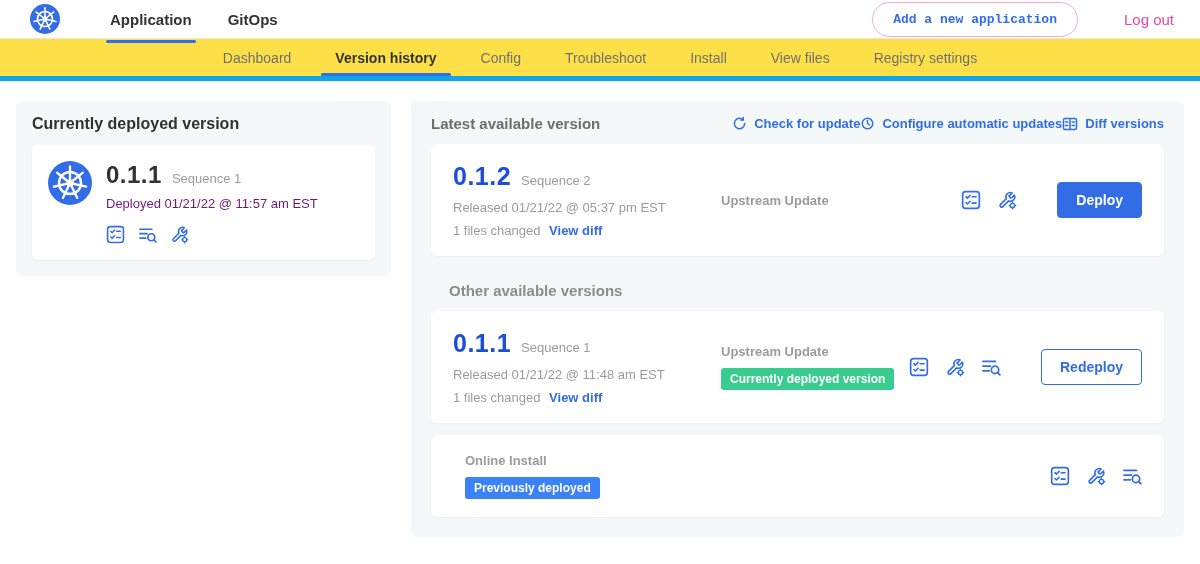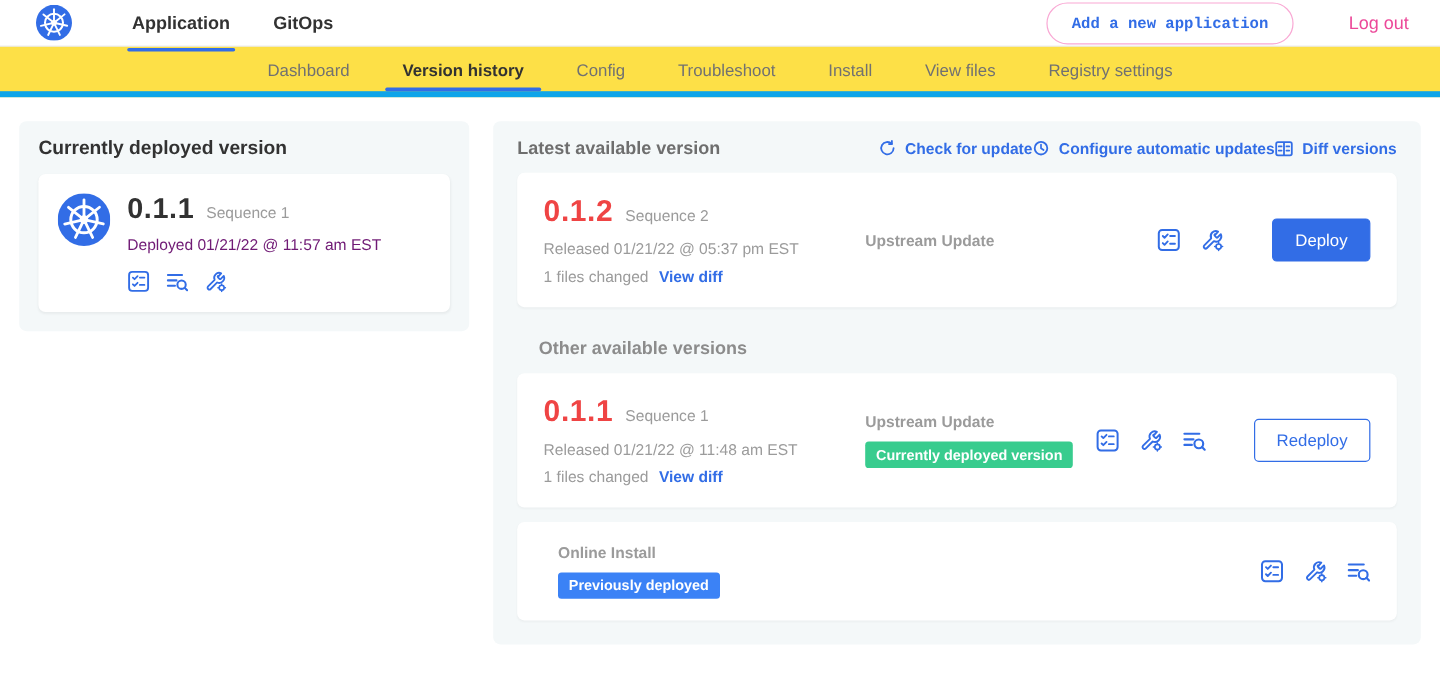--- a/index.html
+++ b/index.html
@@ -77,35 +77,35 @@
     color:#326de6; font-size:13px; font-weight:700; cursor:pointer;
   }
 
   .version-card {
     background:#fff; border-radius:6px; padding:18px 22px;
     display:flex; align-items:center; margin-top:12px;
     box-shadow:0 1px 2px rgba(0,0,0,.04);
   }
   .vc-left { width:256px; flex-shrink:0; }
   .vc-ver-row { display:flex; align-items:baseline; gap:10px; }
-  .vc-ver { font-size:25px; font-weight:800; color:#ef4444; letter-spacing:.5px; }
+  .vc-ver { font-size:25px; font-weight:800; color:#1d4ed8; letter-spacing:.5px; }
   .vc-released { font-size:13px; color:#9b9b9b; margin-top:9px; }
   .vc-files { font-size:13px; color:#9b9b9b; margin-top:8px; }
   .view-diff { color:#326de6; font-weight:700; margin-left:5px; cursor:pointer; }
   .vc-mid { flex:1; padding-left:12px; }
   .vc-source { font-size:13px; font-weight:700; color:#9b9b9b; }
   .vc-badge {
     display:inline-block; margin-top:9px; font-size:12px; font-weight:700;
     color:#fff; padding:4px 9px; border-radius:3px;
   }
   .badge-green { background:#38cc8e; }
   .badge-gray  { background:#3b82f6; }
   .vc-right { display:flex; align-items:center; gap:16px; flex-shrink:0; }
   .btn {
-    font-family:inherit; font-size:14px; font-weight:400;
+    font-family:inherit; font-size:14px; font-weight:700;
     border-radius:4px; padding:9px 18px; cursor:pointer; margin-left:24px;
   }
   .btn-primary { background:#326de6; color:#fff; border:1px solid #326de6; }
   .btn-outline { background:#fff; color:#326de6; border:1px solid #326de6; }
   .other-title { font-size:15px; font-weight:700; color:#8c8c8c; margin:26px 18px 2px; }
 </style>
 </head>
 <body>
 
 <svg width="0" height="0" style="position:absolute" aria-hidden="true">

